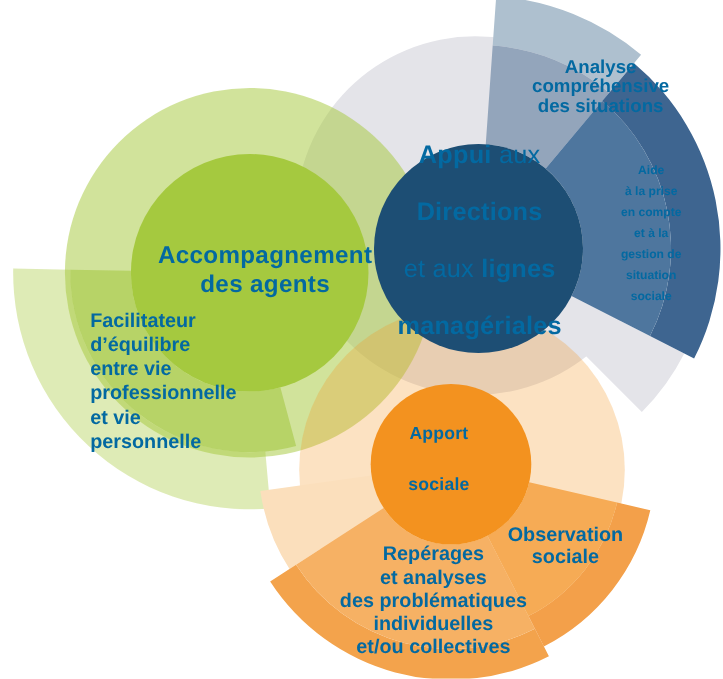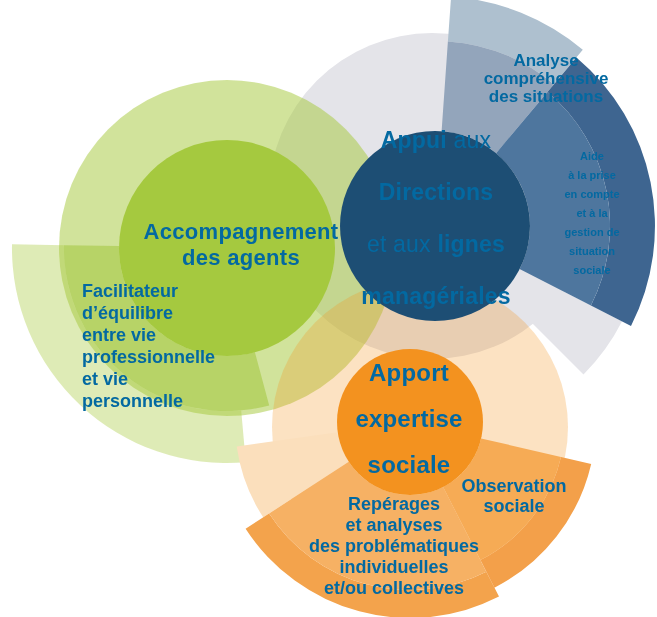--- a/index.html
+++ b/index.html
@@ -10,21 +10,21 @@
   #shapes{position:absolute;left:0;top:0;}
   .label{
     position:absolute;color:#0369a1;white-space:pre-line;text-align:center;
     transform:translate(-50%,-50%);font-weight:700;
   }
   .title-line{display:block;}
   .seg-b{font-weight:700;}
   .seg-l{font-weight:400;}
   .green-title{left:241px;top:245px;font-size:22px;line-height:26px;font-weight:600;letter-spacing:.3px;}
   .blue-title{left:436px;top:218px;font-size:23px;line-height:26px;font-weight:400;letter-spacing:.2px;}
-  .orange-title{left:409px;top:418px;font-size:24px;line-height:23px;font-weight:400;letter-spacing:.2px;}
+  .orange-title{left:399px;top:418px;font-size:16px;line-height:23px;font-weight:400;letter-spacing:.2px;}
   .facilitateur{right:442px;top:280px;transform:none;text-align:left;font-size:18px;line-height:22px;}
   .analyse{left:546px;top:79px;font-size:17px;line-height:18px;}
   .aide{left:592px;top:213px;font-size:11px;line-height:19px;}
   .reperages{left:394px;top:546px;font-size:18px;line-height:21px;}
   .observation{left:514px;top:496px;font-size:18px;line-height:20px;}
 </style>
 </head>
 <body>
 
 <div id="stage">
@@ -76,21 +76,20 @@
   <div class="label aide">Aide
 à la prise
 en compte
 et à la
 gestion de
 situation
 sociale</div>
 
   <div class="label orange-title">
     <span class="title-line seg-b">Apport</span>
-    <span class="title-line seg-b">expertise</span>
     <span class="title-line seg-b">sociale</span>
   </div>
   <div class="label observation">Observation
 sociale</div>
   <div class="label reperages">Repérages
 et analyses
 des problématiques
 individuelles
 et/ou collectives</div>
 

